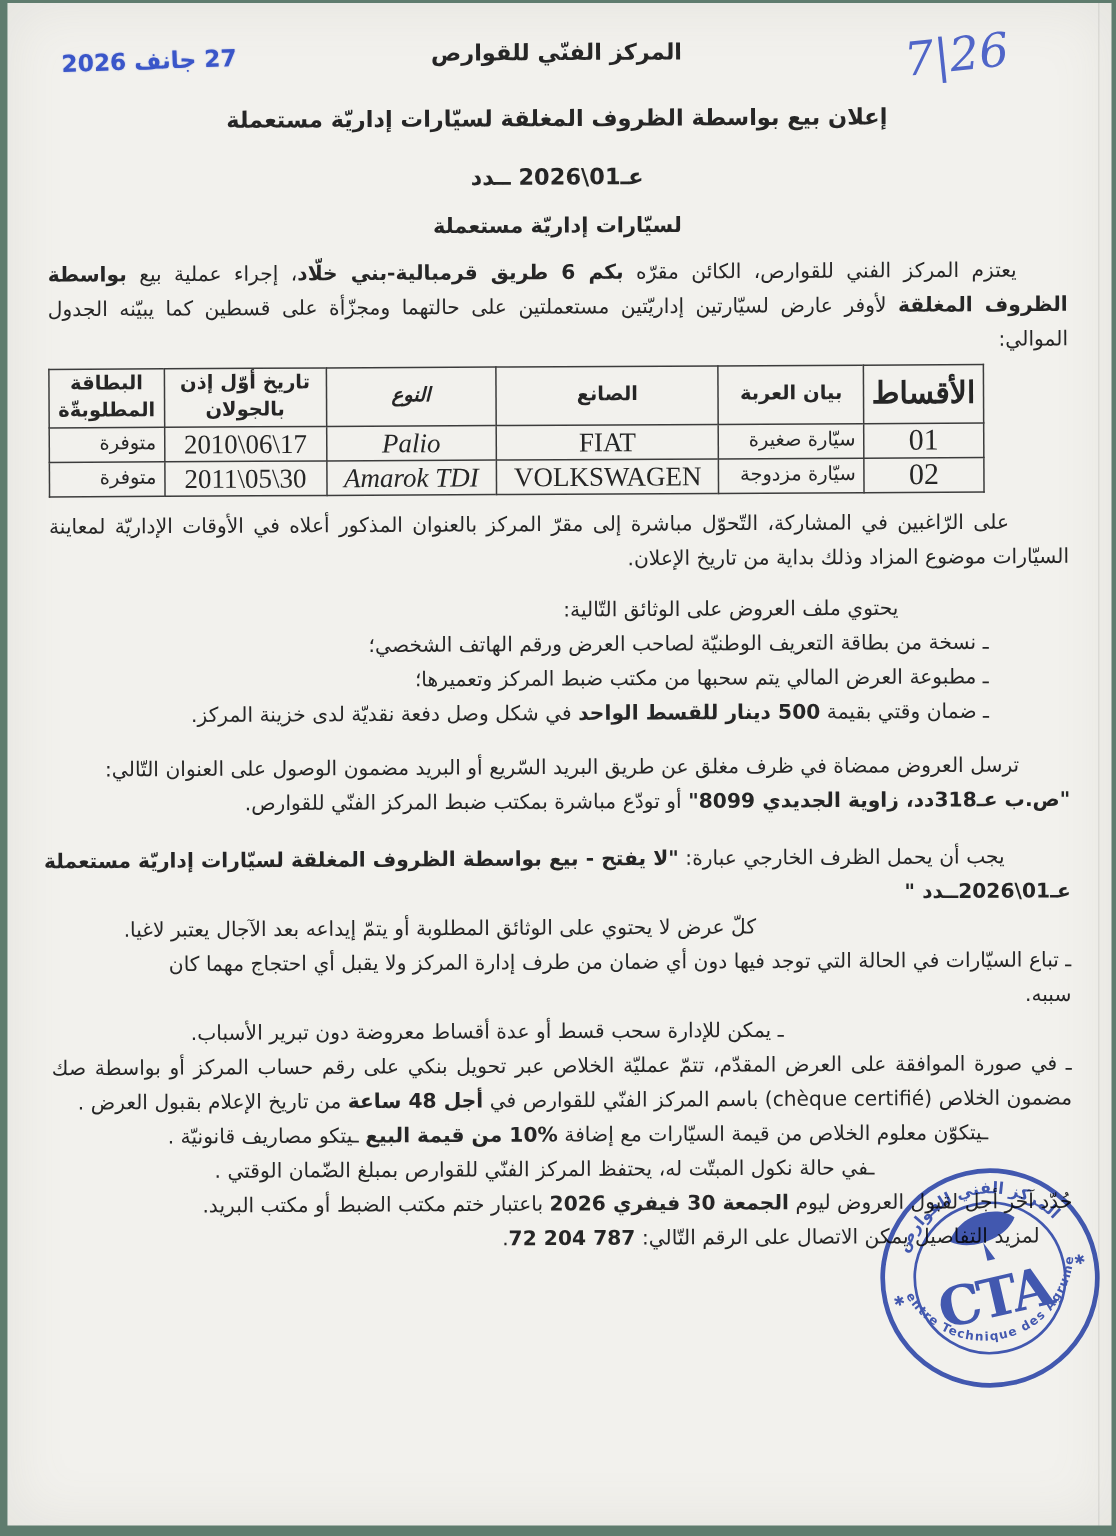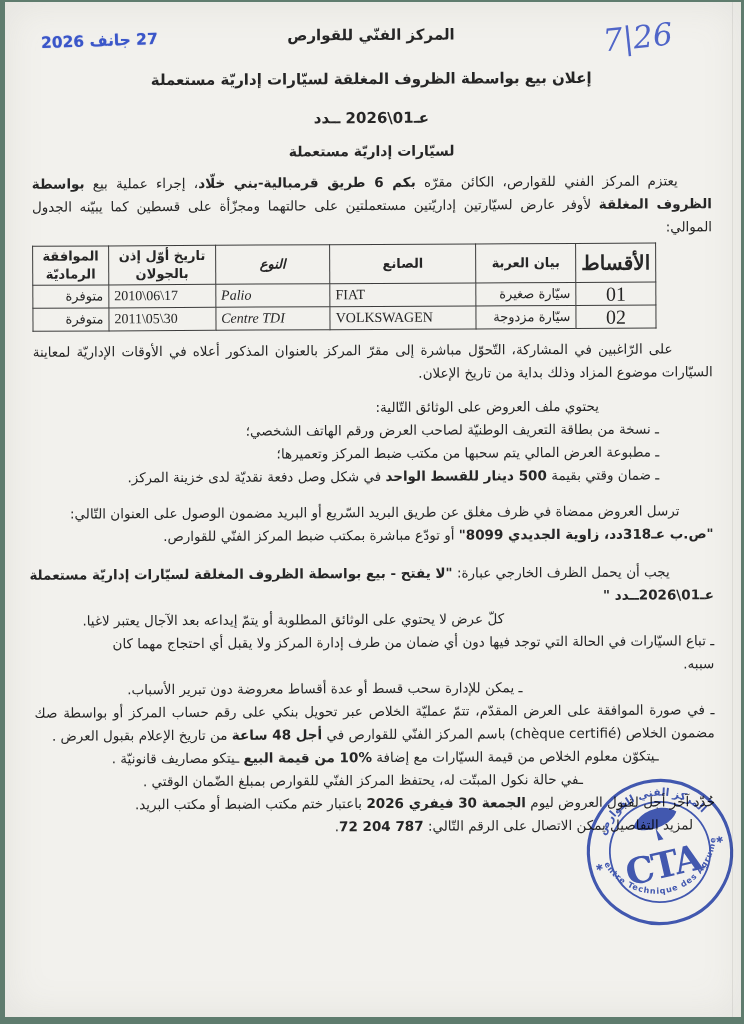--- a/index.html
+++ b/index.html
@@ -40,21 +40,21 @@
   }
   table.veh th,table.veh td{border:1px solid #3c3c3c;padding:0 5px;}
   table.veh th{font-weight:bold;line-height:18px;height:38px;text-align:center;}
   table.veh td{line-height:22px;height:22px;}
   .c-num{width:54px;text-align:center;font-family:"Liberation Serif",serif;font-size:20px;}
   .c-desc{width:95px;border-radius:10px;}
   .c-maker{width:140px;}
   .c-model{width:112px;font-style:italic;}
   .c-date{width:100px;}
   .c-card{width:66px;text-align:right;}
-  td.latin{direction:ltr;text-align:left;font-family:"Liberation Serif",serif;font-size:14px;} .mt13{margin-top:13px;} .mt15{margin-top:15px;} .mb3{margin-bottom:3px;} .mb11{margin-bottom:11px;}
+  td.latin{direction:ltr;text-align:center;font-family:"Liberation Serif",serif;font-size:18px;} .mt13{margin-top:13px;} .mt15{margin-top:15px;} .mb3{margin-bottom:3px;} .mb11{margin-bottom:11px;}
   .pr210{padding-right:210px;} .pr114{padding-right:114px;} .pr54{padding-right:54px;}
   .pr192{padding-right:192px;} .pr56{padding-right:56px;} .pr132{padding-right:132px;} .pr22{padding-right:22px;}
   
   .datestamp{
     position:absolute;left:36px;top:30px;direction:rtl;
     color:#2b49c6;font-weight:bold;font-size:15.5px;letter-spacing:1px;
     transform:rotate(-2deg);opacity:.92;text-shadow:0 0 1px rgba(43,73,198,.55);
   }
   .handnote{
     position:absolute;left:598px;top:20px;
@@ -87,35 +87,35 @@
     <p class="j ind34 mb3"><span>يعتزم المركز الفني للقوارص، الكائن مقرّه </span><b>بكم 6 طريق قرمبالية-بني خلّاد</b><span>، إجراء عملية بيع </span><b>بواسطة الظروف المغلقة</b><span> لأوفر عارض لسيّارتين إداريّتين مستعملتين على حالتهما ومجزّأة على قسطين كما يبيّنه الجدول الموالي:</span></p>
 
     <table class="veh">
       <tbody>
           <tr>
         <th class="c-num">الأقساط</th>
         <th class="c-desc">بيان العربة</th>
         <th class="c-maker">الصانع</th>
         <th class="c-model">النوع</th>
         <th class="c-date">تاريخ أوّل إذن بالجولان</th>
-        <th class="c-card">الموافقة الرماديّة</th>
+        <th class="c-card">البطاقة المطلوبةّة</th>
       </tr>
       <tr>
         <td class="c-num">01</td>
         <td class="c-desc">سيّارة صغيرة</td>
         <td class="c-maker latin">FIAT</td>
         <td class="c-model latin">Palio</td>
         <td class="c-date latin">2010\06\17</td>
         <td class="c-card">متوفرة</td>
       </tr>
       <tr>
         <td class="c-num">02</td>
         <td class="c-desc">سيّارة مزدوجة</td>
         <td class="c-maker latin">VOLKSWAGEN</td>
-        <td class="c-model latin">Centre TDI</td>
+        <td class="c-model latin">Amarok TDI</td>
         <td class="c-date latin">2011\05\30</td>
         <td class="c-card">متوفرة</td>
       </tr>
     </tbody>
       </table>
 
     <p class="j ind40 mb11">على الرّاغبين في المشاركة، التّحوّل مباشرة إلى مقرّ المركز بالعنوان المذكور أعلاه في الأوقات الإداريّة لمعاينة السيّارات موضوع المزاد وذلك بداية من تاريخ الإعلان.</p>
 
     <p class="pr114">يحتوي ملف العروض على الوثائق التّالية:</p>
     <p class="pr54 nw"><span>ـ نسخة من بطاقة التعريف الوطنيّة لصاحب العرض ورقم الهاتف الشخصي؛</span></p>

